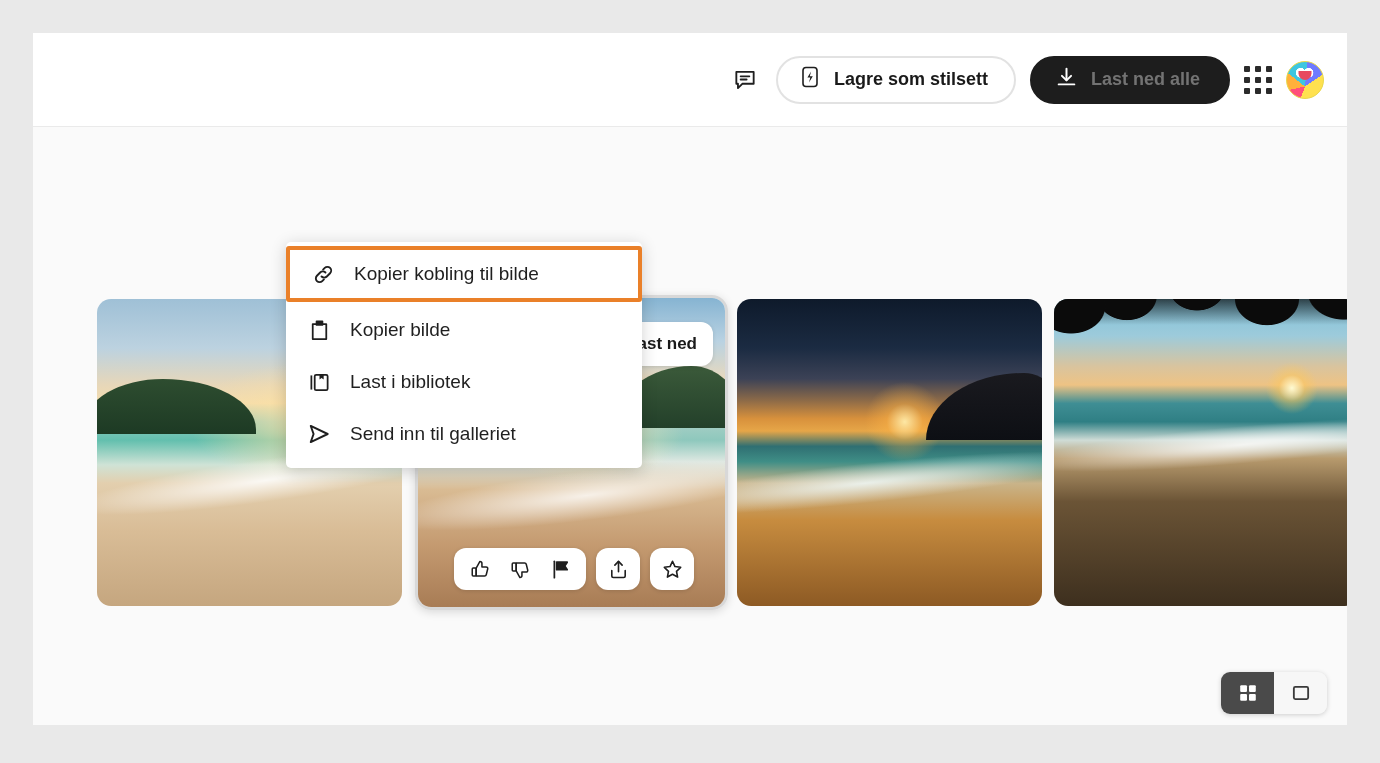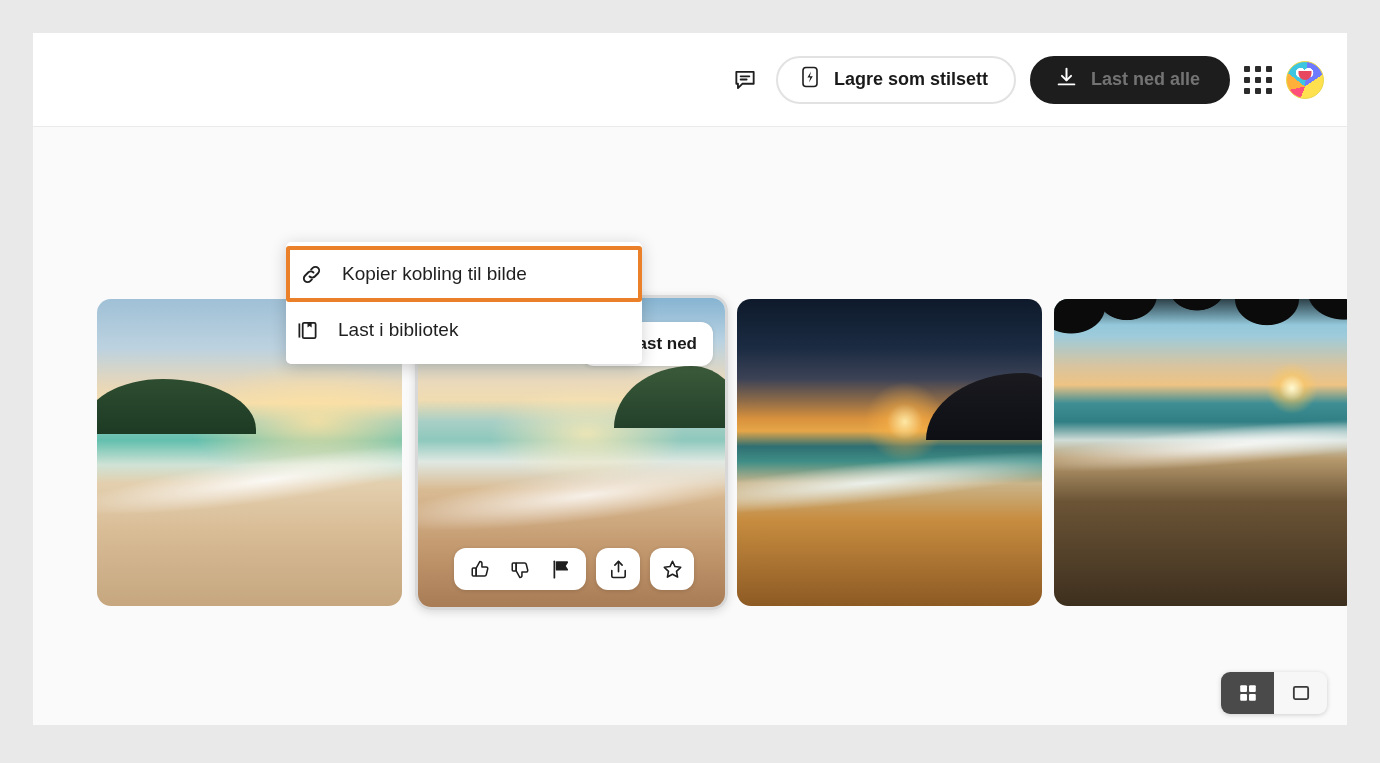--- a/index.html
+++ b/index.html
@@ -292,21 +292,21 @@
     box-shadow: 0 3px 16px rgba(0,0,0,.19);
     padding: 6px 0 8px 0;
     box-sizing: border-box;
     z-index: 40;
   }
   .menu-item {
     display: flex;
     align-items: center;
     gap: 18px;
     height: 52px;
-    padding: 0 8px;
+    padding: 0 20px;
     font-size: 19px;
     color: #1f1f1f;
     cursor: pointer;
     box-sizing: border-box;
   }
   .menu-item.focused {
     border: 4px solid #ea8029;
     border-radius: 3px;
     margin: -2px 0 2px 0;
     height: 56px;
@@ -485,28 +485,45 @@
     <div class="menu-item focused">
       <span class="mi-icon">
         <svg width="25" height="25" viewBox="0 0 24 24" fill="none" stroke="#1f1f1f" stroke-width="1.8" stroke-linecap="round">
           <path d="M10.1 13.9a3.6 3.6 0 0 0 5.1 0l3.1-3.1a3.6 3.6 0 1 0-5.1-5.1l-1.6 1.6"></path>
           <path d="M13.9 10.1a3.6 3.6 0 0 0-5.1 0l-3.1 3.1a3.6 3.6 0 1 0 5.1 5.1l1.6-1.6"></path>
         </svg>
       </span>
       <span>Kopier kobling til bilde</span>
     </div>
 
+    <div class="menu-item">
+      <span class="mi-icon">
+        <svg width="25" height="25" viewBox="0 0 24 24" fill="none" stroke="#1f1f1f" stroke-width="1.7" stroke-linejoin="round">
+          <path d="M5.5 5.8h13v14.4h-13z"></path>
+          <path d="M9.2 3.2h5.6v3.4H9.2z" fill="#1f1f1f"></path>
+        </svg>
+      </span>
+      <span>Kopier bilde</span>
+    </div>
 
     <div class="menu-item">
       <span class="mi-icon">
         <svg width="25" height="25" viewBox="0 0 24 24" fill="none" stroke="#1f1f1f" stroke-width="1.7" stroke-linejoin="round">
           <path d="M4.2 5.2v13.6"></path>
           <rect x="7.4" y="4.6" width="12.4" height="14.8" rx="1.4"></rect>
           <path d="M12 4.6h4v4.4l-2-1.4-2 1.4z" fill="#1f1f1f" stroke="none"></path>
         </svg>
       </span>
       <span>Last i bibliotek</span>
     </div>
 
+    <div class="menu-item">
+      <span class="mi-icon">
+        <svg width="26" height="26" viewBox="0 0 24 24" fill="none" stroke="#1f1f1f" stroke-width="1.8" stroke-linejoin="round">
+          <path d="M4.4 4.6 20 12 4.4 19.4 7 12z"></path>
+        </svg>
+      </span>
+      <span>Send inn til galleriet</span>
+    </div>
 
   </div>
 
 </div>
 
 </body></html>

